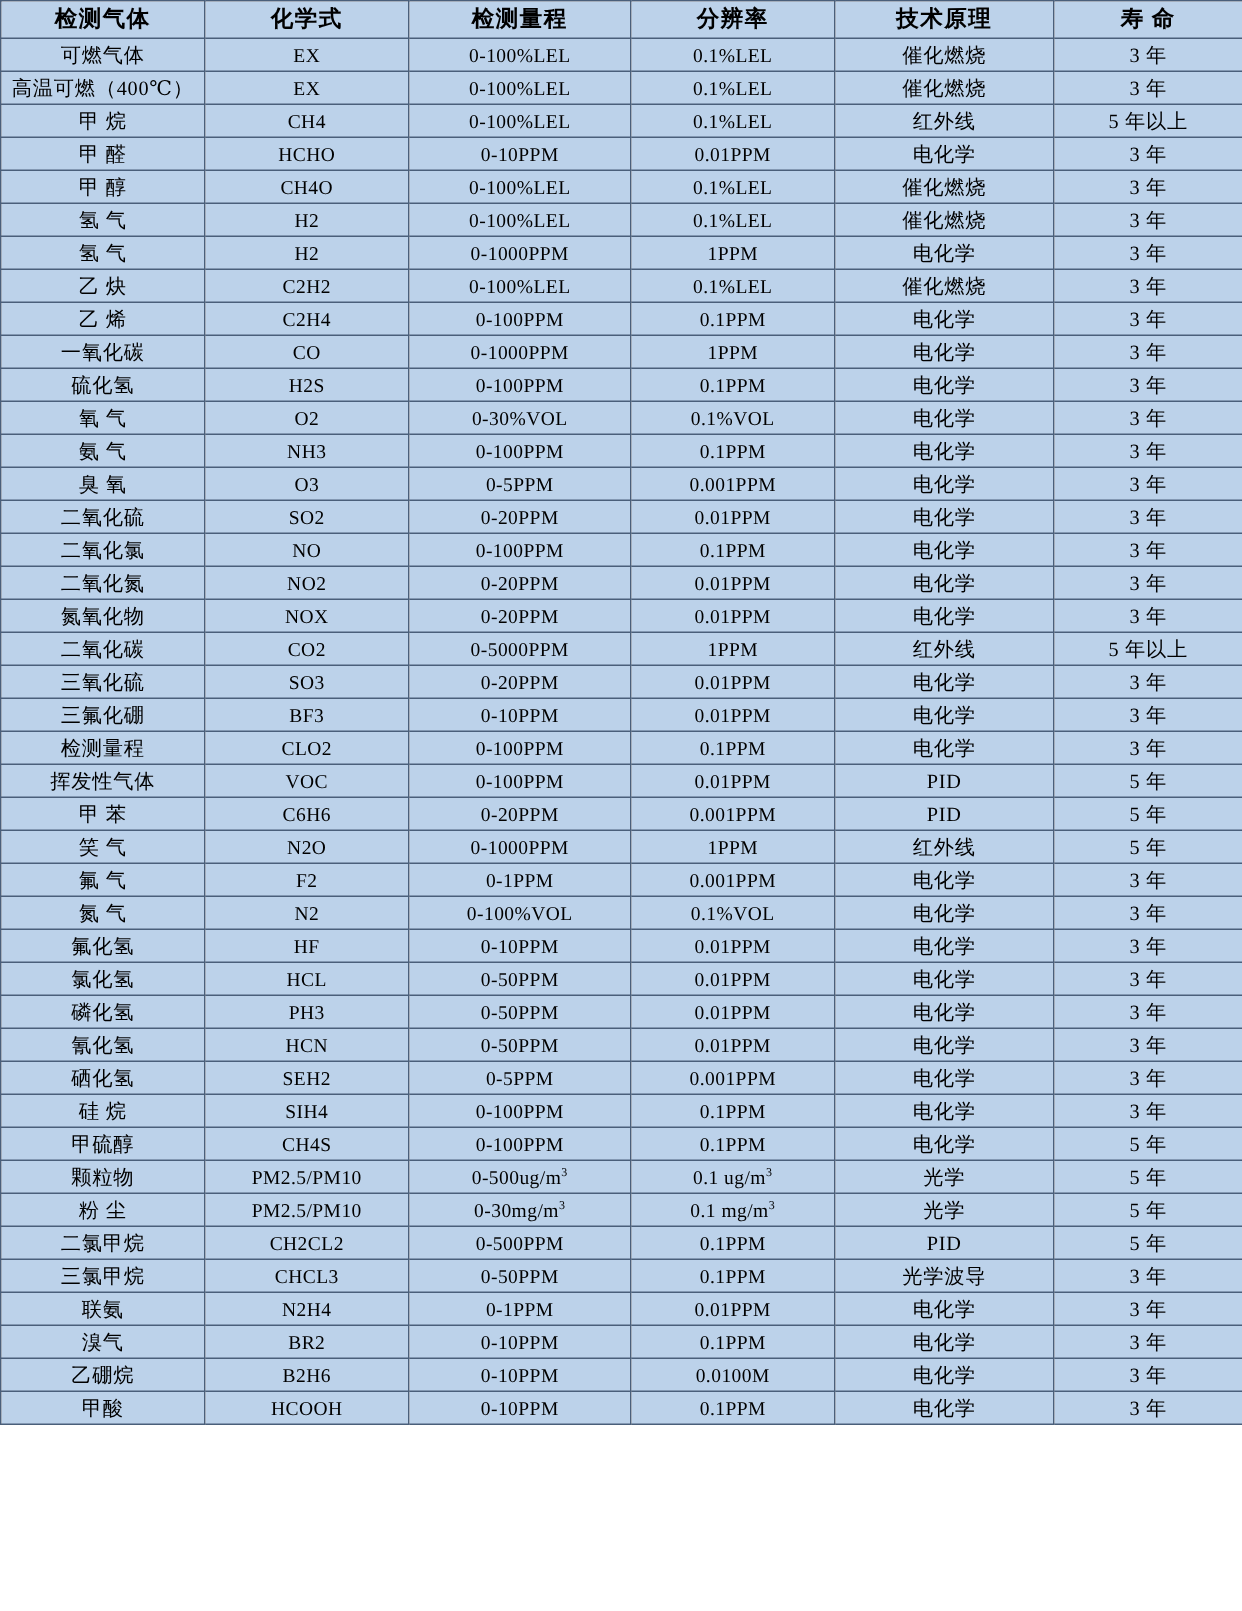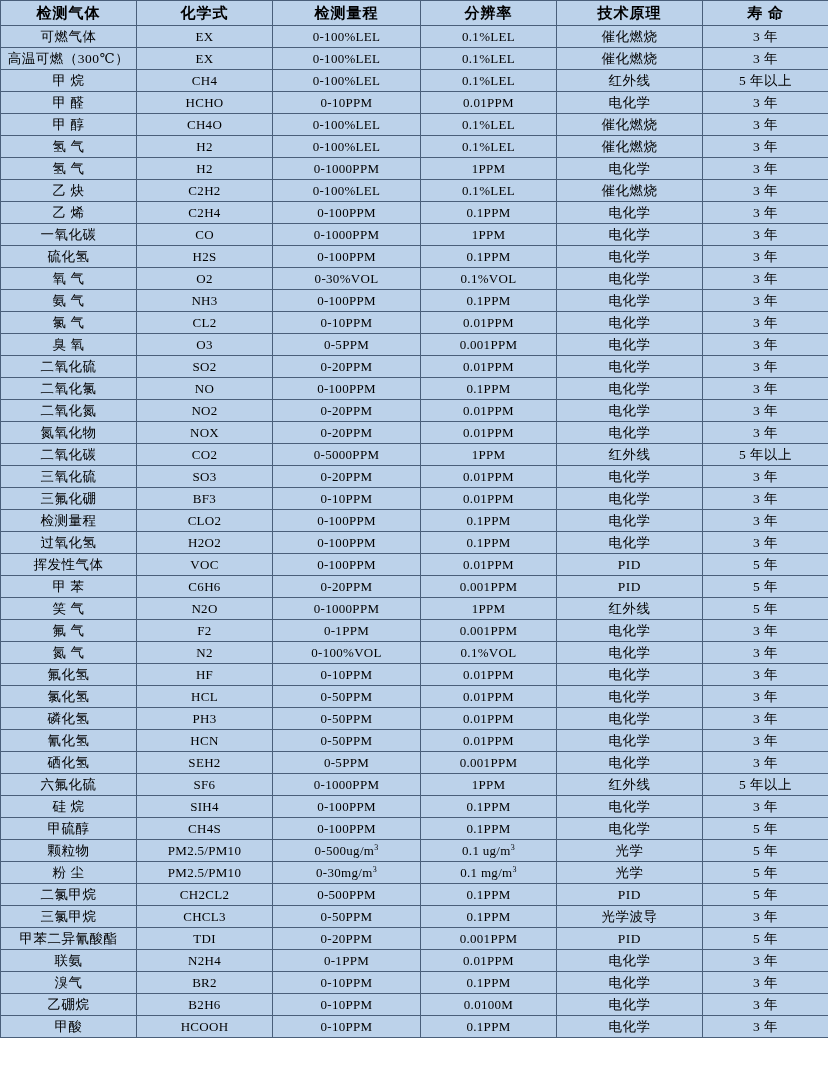--- a/index.html
+++ b/index.html
@@ -87,21 +87,21 @@
   <tbody id="table-body">
       <tr>
         <td class="cn">可燃气体</td>
         <td class="mono">EX</td>
         <td class="mono">0-100%LEL</td>
         <td class="mono">0.1%LEL</td>
         <td class="cn">催化燃烧</td>
         <td class="cn">3 年</td>
       </tr>
       <tr>
-        <td class="cn">高温可燃（300℃）</td>
+        <td class="cn">高温可燃（400℃）</td>
         <td class="mono">EX</td>
         <td class="mono">0-100%LEL</td>
         <td class="mono">0.1%LEL</td>
         <td class="cn">催化燃烧</td>
         <td class="cn">3 年</td>
       </tr>
       <tr>
         <td class="cn">甲 烷</td>
         <td class="mono">CH4</td>
         <td class="mono">0-100%LEL</td>
@@ -179,28 +179,20 @@
         <td class="mono">0-30%VOL</td>
         <td class="mono">0.1%VOL</td>
         <td class="cn">电化学</td>
         <td class="cn">3 年</td>
       </tr>
       <tr>
         <td class="cn">氨 气</td>
         <td class="mono">NH3</td>
         <td class="mono">0-100PPM</td>
         <td class="mono">0.1PPM</td>
-        <td class="cn">电化学</td>
-        <td class="cn">3 年</td>
-      </tr>
-      <tr>
-        <td class="cn">氯 气</td>
-        <td class="mono">CL2</td>
-        <td class="mono">0-10PPM</td>
-        <td class="mono">0.01PPM</td>
         <td class="cn">电化学</td>
         <td class="cn">3 年</td>
       </tr>
       <tr>
         <td class="cn">臭 氧</td>
         <td class="mono">O3</td>
         <td class="mono">0-5PPM</td>
         <td class="mono">0.001PPM</td>
         <td class="cn">电化学</td>
         <td class="cn">3 年</td>
@@ -263,28 +255,20 @@
       </tr>
       <tr>
         <td class="cn">检测量程</td>
         <td class="mono">CLO2</td>
         <td class="mono">0-100PPM</td>
         <td class="mono">0.1PPM</td>
         <td class="cn">电化学</td>
         <td class="cn">3 年</td>
       </tr>
       <tr>
-        <td class="cn">过氧化氢</td>
-        <td class="mono">H2O2</td>
-        <td class="mono">0-100PPM</td>
-        <td class="mono">0.1PPM</td>
-        <td class="cn">电化学</td>
-        <td class="cn">3 年</td>
-      </tr>
-      <tr>
         <td class="cn">挥发性气体</td>
         <td class="mono">VOC</td>
         <td class="mono">0-100PPM</td>
         <td class="mono">0.01PPM</td>
         <td class="cn">PID</td>
         <td class="cn">5 年</td>
       </tr>
       <tr>
         <td class="cn">甲 苯</td>
         <td class="mono">C6H6</td>
@@ -351,28 +335,20 @@
       </tr>
       <tr>
         <td class="cn">硒化氢</td>
         <td class="mono">SEH2</td>
         <td class="mono">0-5PPM</td>
         <td class="mono">0.001PPM</td>
         <td class="cn">电化学</td>
         <td class="cn">3 年</td>
       </tr>
       <tr>
-        <td class="cn">六氟化硫</td>
-        <td class="mono">SF6</td>
-        <td class="mono">0-1000PPM</td>
-        <td class="mono">1PPM</td>
-        <td class="cn">红外线</td>
-        <td class="cn">5 年以上</td>
-      </tr>
-      <tr>
         <td class="cn">硅 烷</td>
         <td class="mono">SIH4</td>
         <td class="mono">0-100PPM</td>
         <td class="mono">0.1PPM</td>
         <td class="cn">电化学</td>
         <td class="cn">3 年</td>
       </tr>
       <tr>
         <td class="cn">甲硫醇</td>
         <td class="mono">CH4S</td>
@@ -407,28 +383,20 @@
       </tr>
       <tr>
         <td class="cn">三氯甲烷</td>
         <td class="mono">CHCL3</td>
         <td class="mono">0-50PPM</td>
         <td class="mono">0.1PPM</td>
         <td class="cn">光学波导</td>
         <td class="cn">3 年</td>
       </tr>
       <tr>
-        <td class="cn">甲苯二异氰酸酯</td>
-        <td class="mono">TDI</td>
-        <td class="mono">0-20PPM</td>
-        <td class="mono">0.001PPM</td>
-        <td class="cn">PID</td>
-        <td class="cn">5 年</td>
-      </tr>
-      <tr>
         <td class="cn">联氨</td>
         <td class="mono">N2H4</td>
         <td class="mono">0-1PPM</td>
         <td class="mono">0.01PPM</td>
         <td class="cn">电化学</td>
         <td class="cn">3 年</td>
       </tr>
       <tr>
         <td class="cn">溴气</td>
         <td class="mono">BR2</td>

